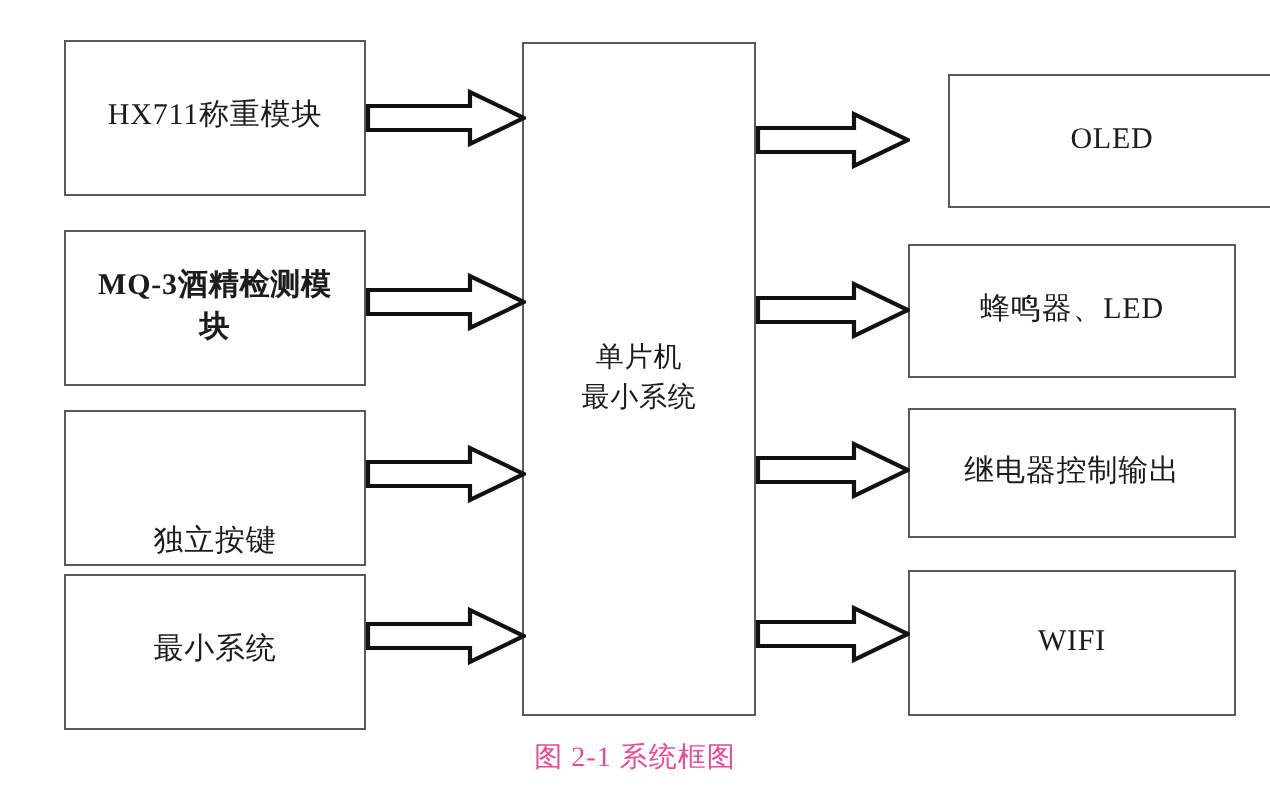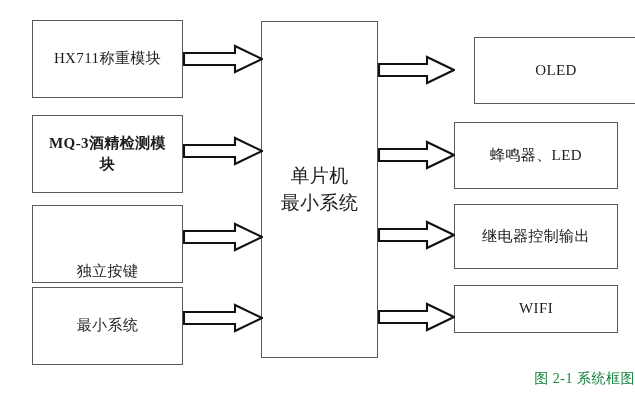--- a/index.html
+++ b/index.html
@@ -49,33 +49,33 @@
   #block-mq3     { top: 115px; font-weight: bold; }
   #block-keys    { top: 205px; align-items: flex-end; }
   #block-power   { top: 287px; }
 
   
   #block-mcu {
     left: 261px;
     top: 21px;
     width: 117px;
     height: 337px;
-    font-size: 19px;
+    font-size: 14px;
   }
 
   
   .block.output {
     left: 454px;
     width: 164px;
     font-size: 15px;
   }
   #block-oled    { top: 37px;  height: 67px; margin-left: 20px; }
   #block-buzzer  { top: 122px; height: 67px; }
   #block-relay   { top: 204px; height: 65px; }
-  #block-wifi    { top: 285px; height: 48px; }
+  #block-wifi    { top: 285px; height: 73px; }
 
   
   .arrow {
     position: absolute;
     display: block;
   }
   .arrow svg { display: block; }
   .arrow .arrow-body {
     fill: #ffffff;
     stroke: #111111;
@@ -94,23 +94,23 @@
   #arrow-buzzer { left: 378px; top: 140px; }
   #arrow-relay  { left: 378px; top: 220px; }
   #arrow-wifi   { left: 378px; top: 302px; }
 
   
   #figure-caption {
     position: absolute;
     left: 0;
     top: 370px;
     width: 635px;
-    text-align: right;
+    text-align: center;
     font-size: 14px;
-    color: #15803d;
+    color: #ec4899;
     letter-spacing: 0.5px;
   }
 </style>
 </head>
 <body>
 
 <div id="diagram-canvas">
 
   <div class="block input" id="block-hx711">
     <span class="block-label">HX711称重模块</span>

